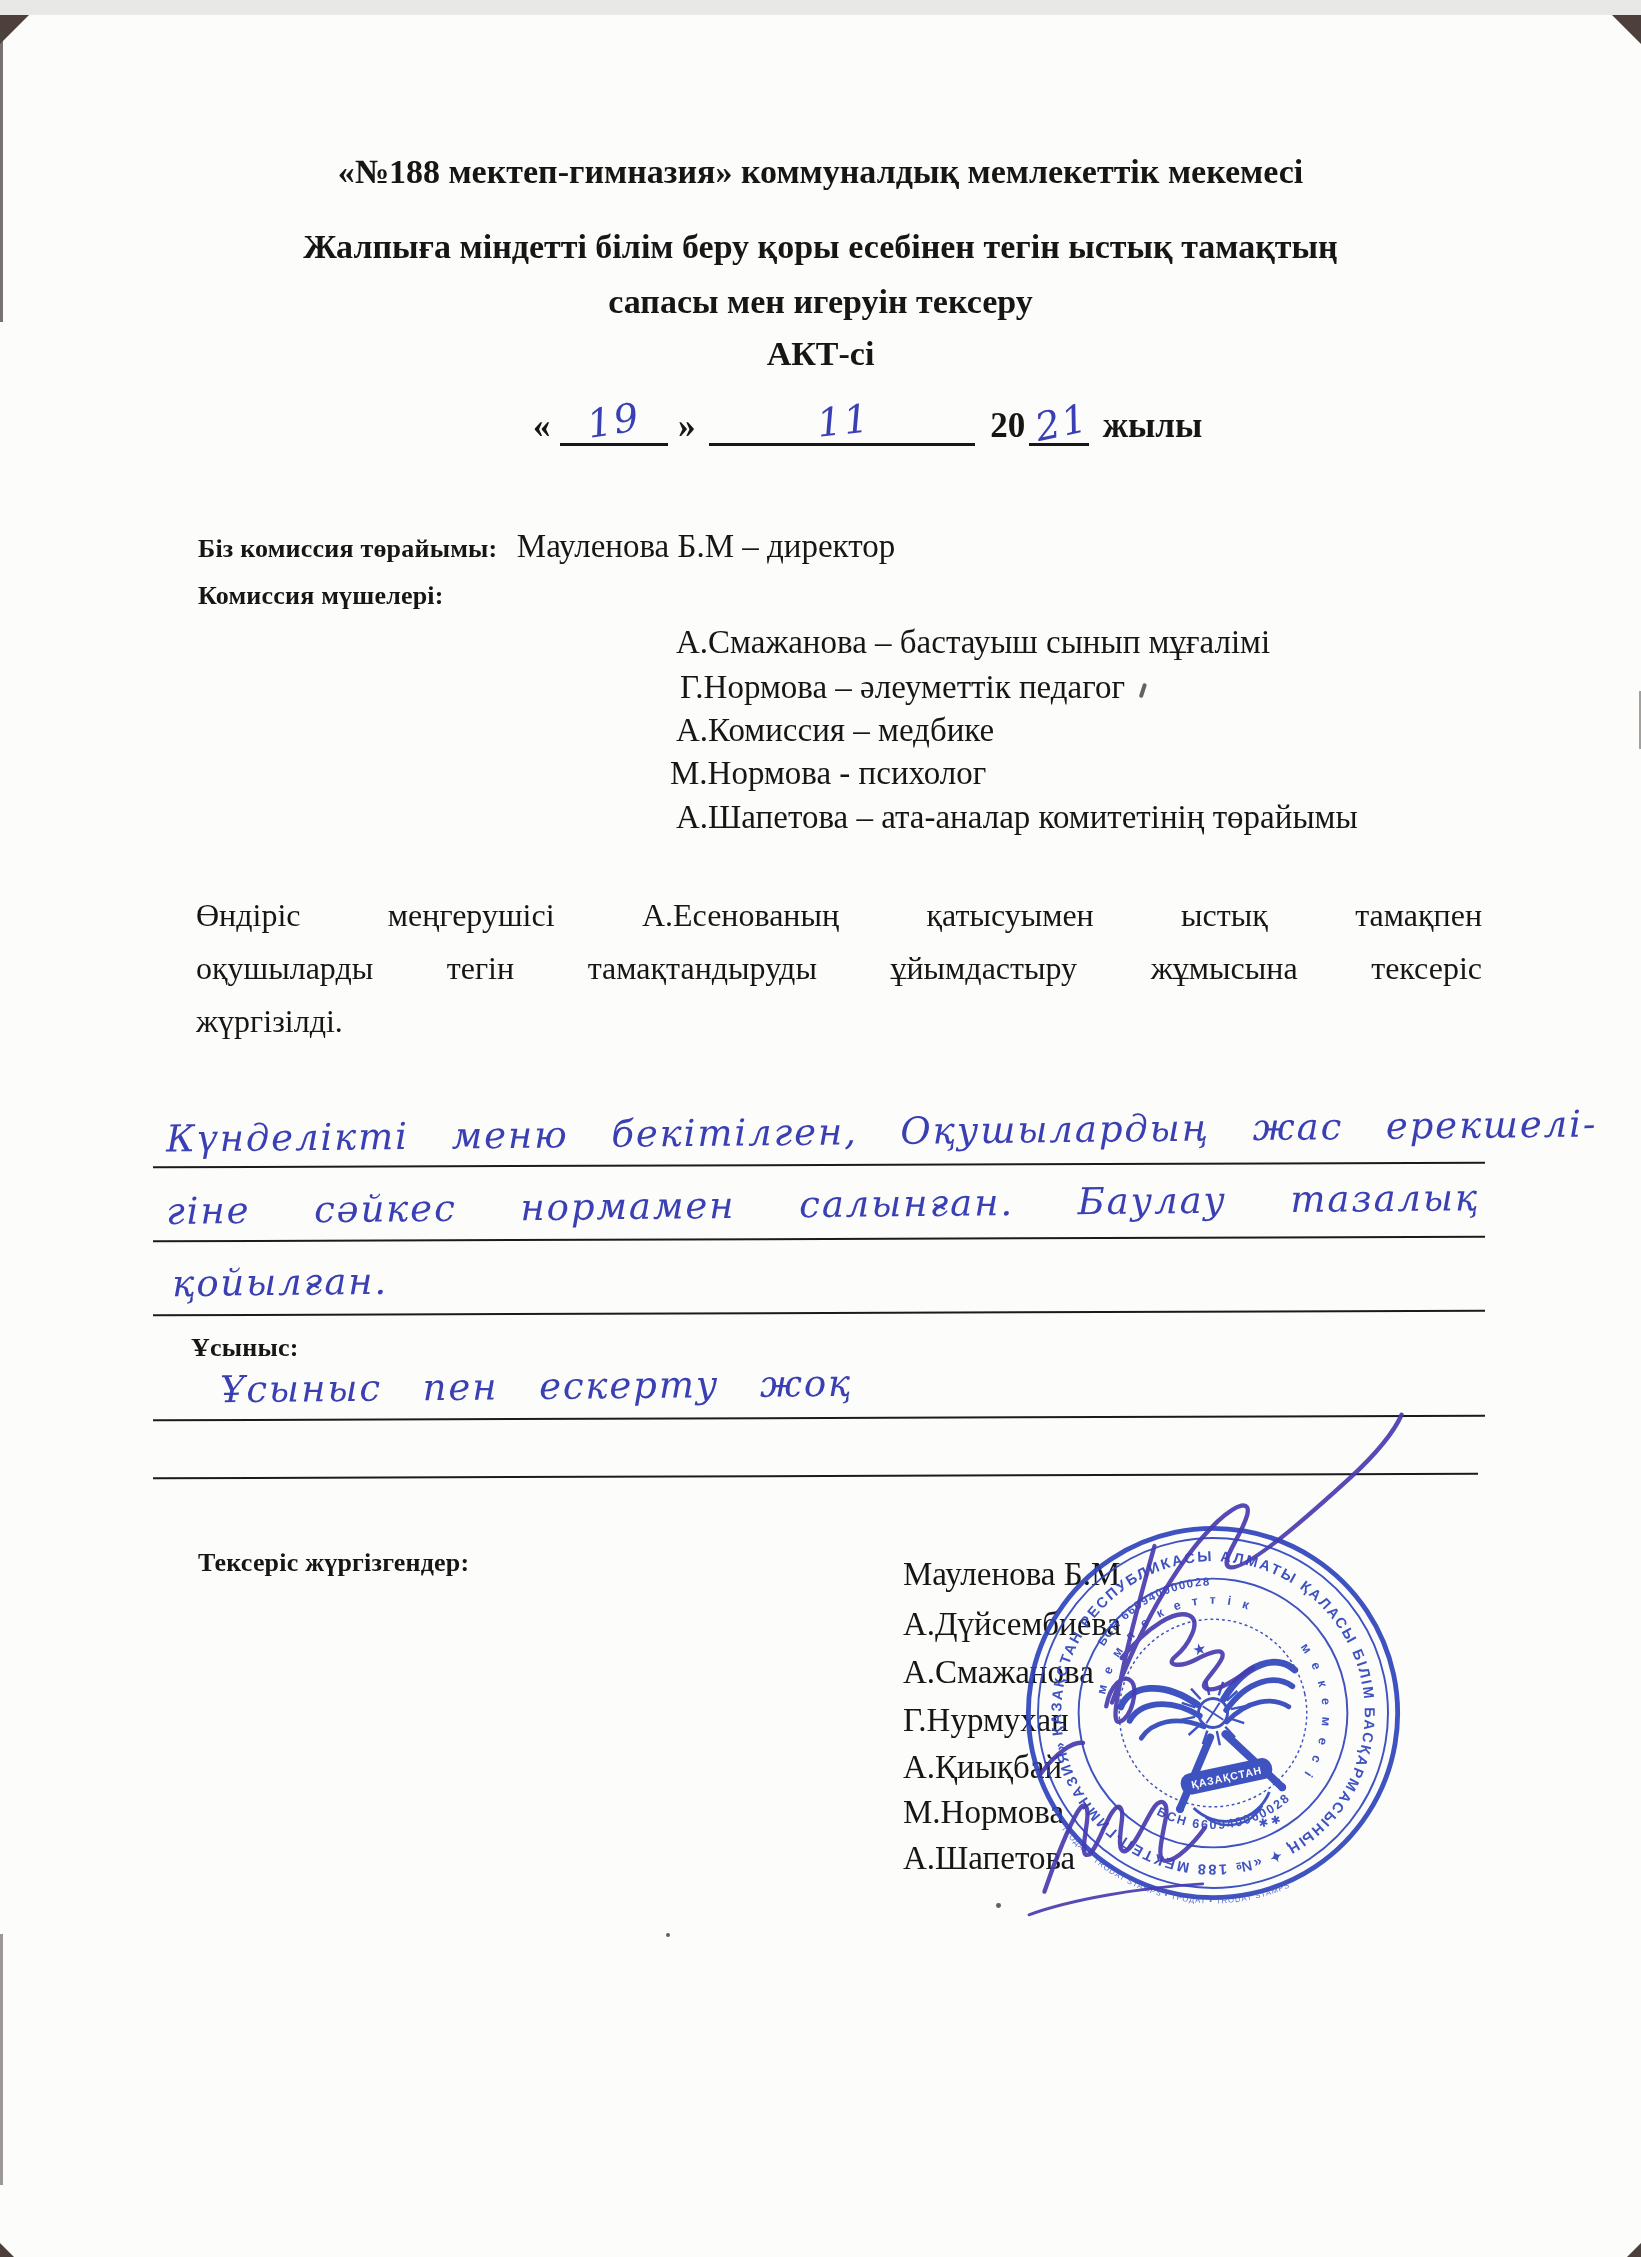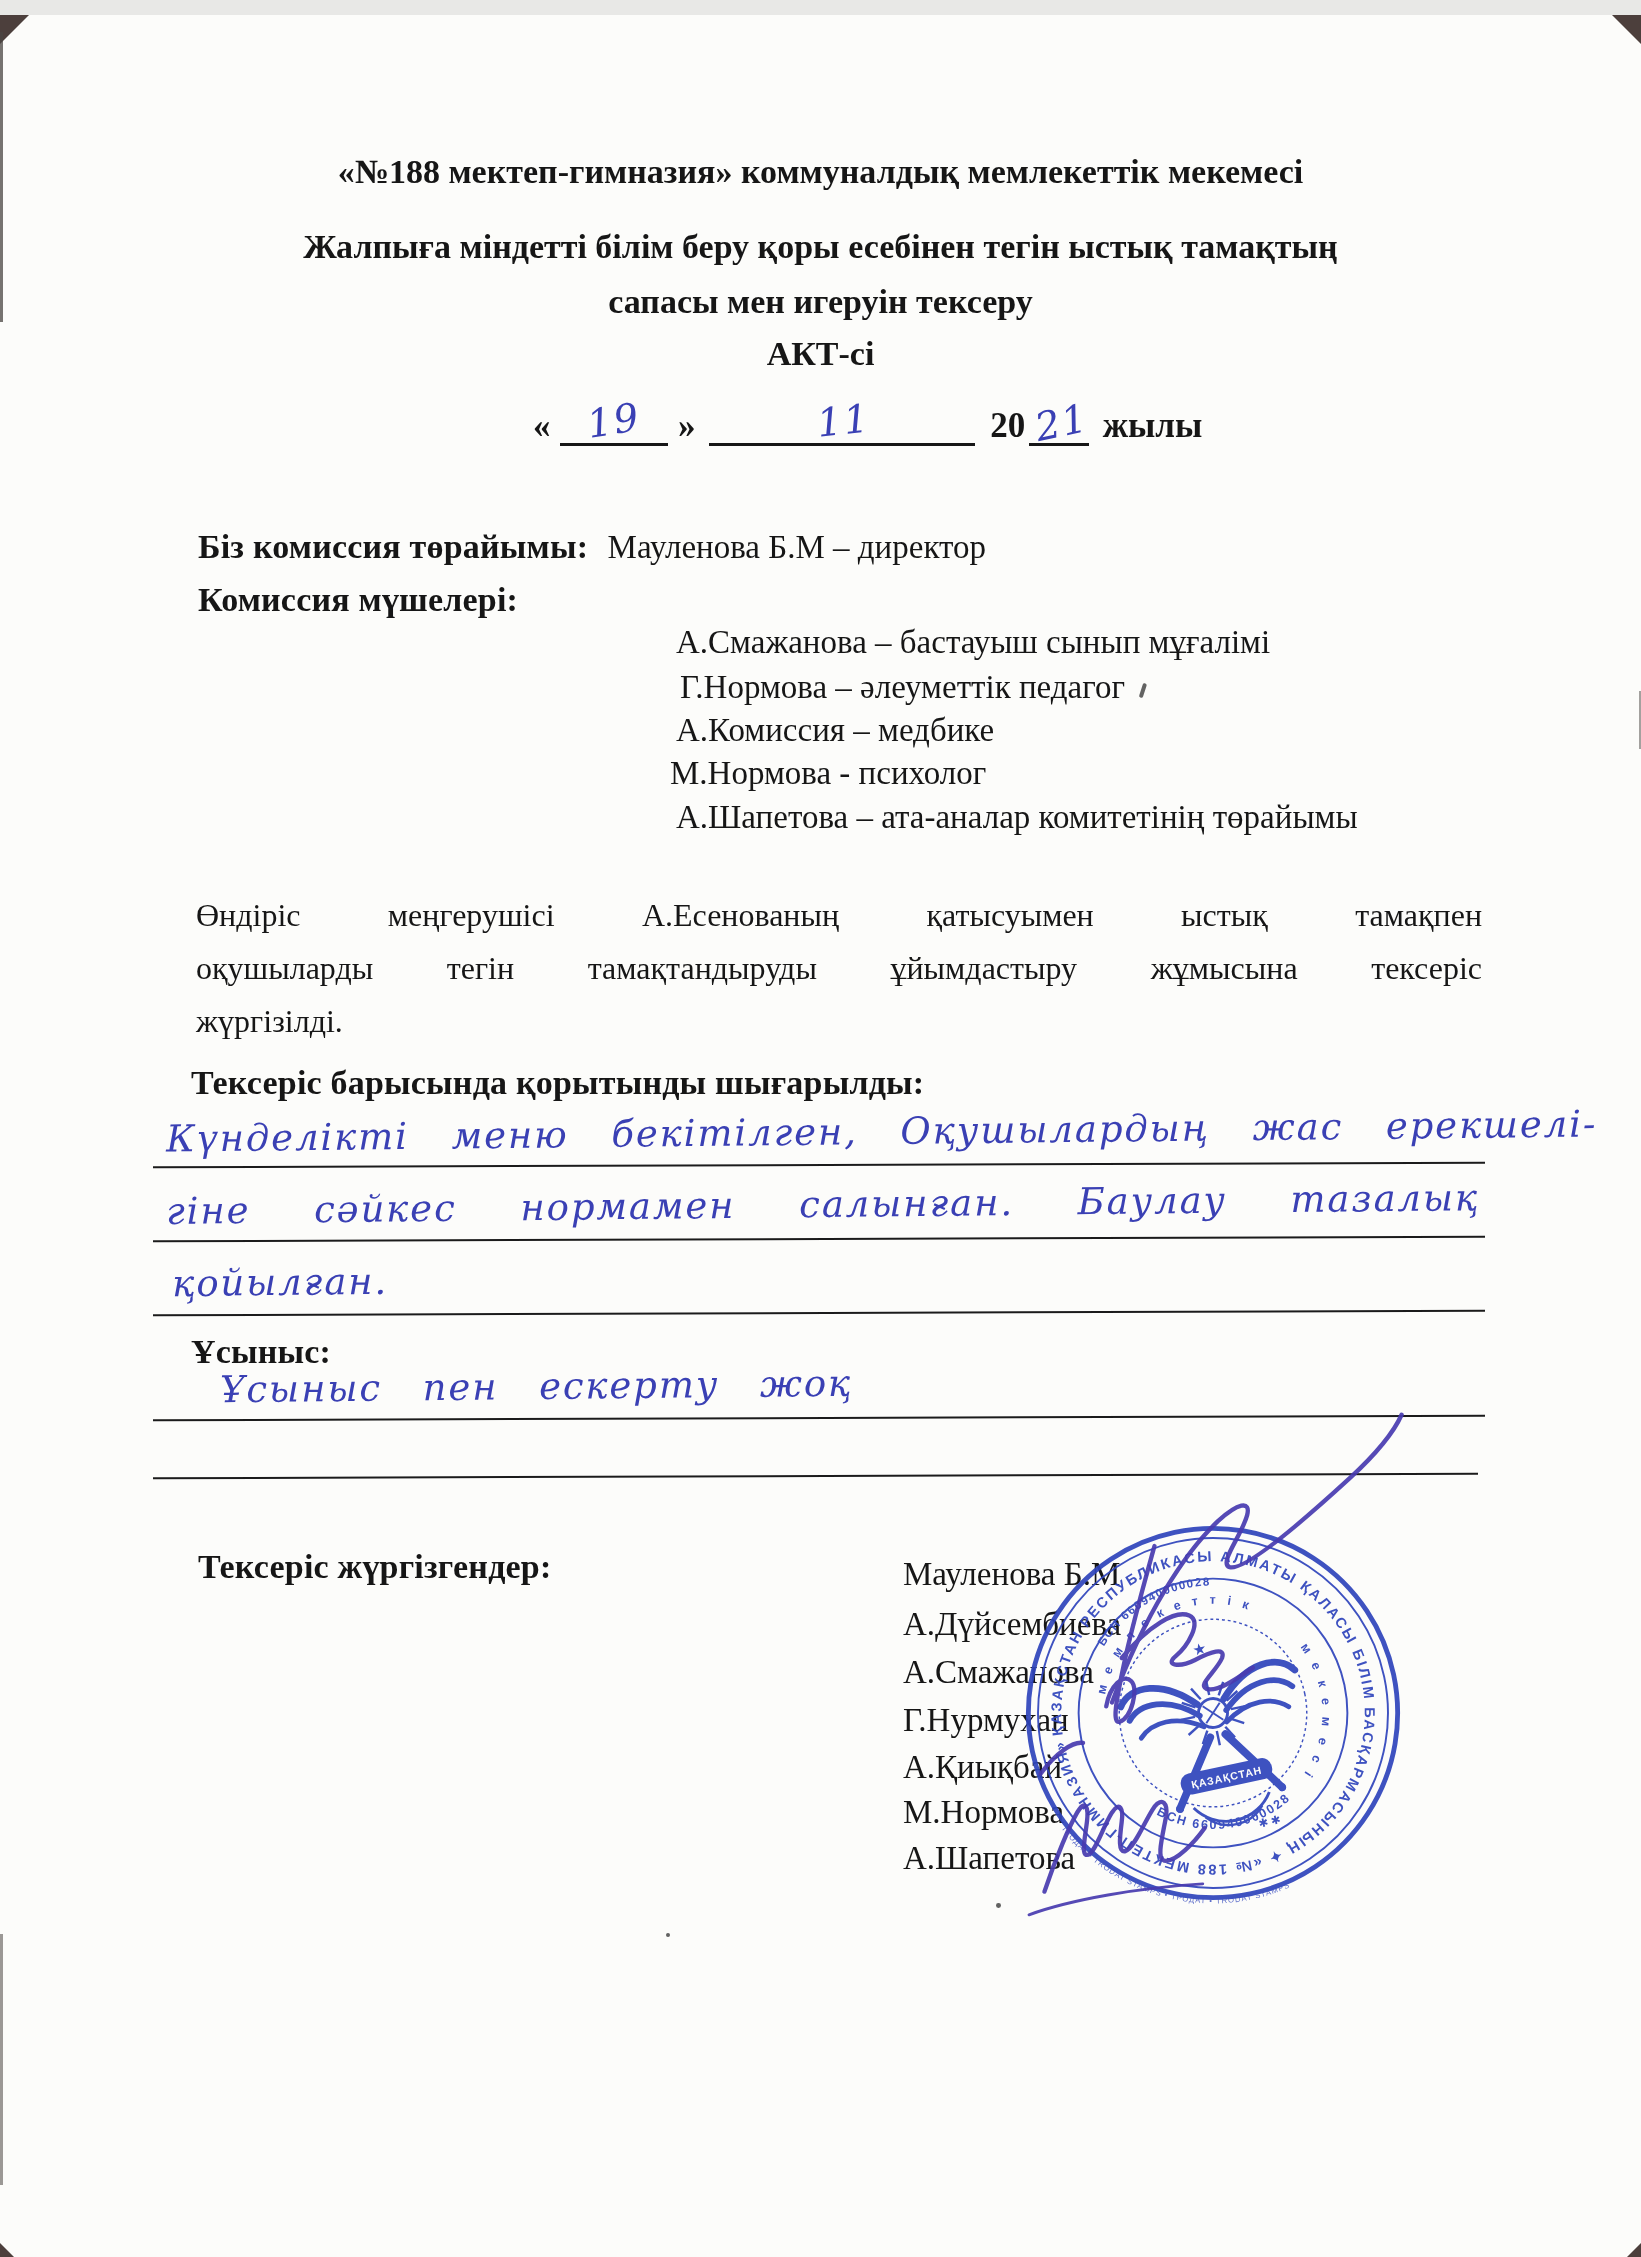--- a/index.html
+++ b/index.html
@@ -17,21 +17,21 @@
   .edge{position:absolute;background:#4a4642;}
   .edge.l1{left:0;top:17.4px;width:2.9px;height:290px;opacity:.75;}
   .edge.l2{left:0;bottom:87px;width:2.9px;height:251px;opacity:.55;}
   .edge.r1{right:0;top:676px;width:1.9px;height:58px;opacity:.5;}
 
   
   .abs{position:absolute;}
   .center{left:0;width:100%;text-align:center;}
   .b{font-weight:bold;}
   .fs35{font-size:34px;}
-  .label{font-weight:bold;font-size:34px;letter-spacing:0.2px;}
+  .label{font-weight:bold;font-size:26px;letter-spacing:0.2px;}
   .val{font-size:33px;}
   .para{
     font-size:32px;line-height:53px;text-align:justify;word-spacing:39px;
   }
 
   
   .rule{position:absolute;left:153px;width:1332px;height:0;
         border-top:2.9px solid #1b1b1b;transform:rotate(-0.2deg);}
 
   
@@ -103,21 +103,20 @@
   <div class="abs val" style="top:609px;left:676px;white-space:nowrap;">А.Смажанова  – бастауыш сынып мұғалімі</div>
   <div class="abs val" style="top:654px;left:680px;white-space:nowrap;">Г.Нормова – әлеуметтік педагог</div>
   <div class="abs val" style="top:697px;left:676px;white-space:nowrap;">А.Комиссия  – медбике</div>
   <div class="abs val" style="top:740px;left:670px;white-space:nowrap;">М.Нормова - психолог</div>
   <div class="abs val" style="top:784px;left:676px;white-space:nowrap;">А.Шапетова – ата-аналар комитетінің төрайымы</div>
 
   <div class="stray" style="left:1141px;top:668px;"></div>
 
   <div class="abs para" style="top:874px;left:196px;width:1286px;">Өндіріс меңгерушісі А.Есенованың қатысуымен ыстық тамақпен оқушыларды тегін тамақтандыруды ұйымдастыру жұмысына тексеріс жүргізілді.</div>
 
-  <div class="abs label" style="top:1049px;left:191px;">Тексеріс барысында қорытынды шығарылды:</div>
   <div class="rule" style="top:1149px;"></div>
   <div class="rule" style="top:1223px;"></div>
   <div class="rule" style="top:1297px;"></div>
   <div class="hw hwline" style="top:1095px;left:166px;word-spacing:29px;">Күнделікті меню бекітілген, Оқушылардың жас ерекшелі-</div>
   <div class="hw hwline" style="top:1168px;left:166px;word-spacing:50px;">гіне сәйкес нормамен салынған. Баулау тазалық</div>
   <div class="hw hwline" style="top:1246px;left:172px;">қойылған.</div>
 
   <div class="abs label" style="top:1318px;left:191px;">Ұсыныс:</div>
   <div class="rule" style="top:1402px;"></div>
   <div class="rule" style="top:1460px;width:1325px;"></div>

